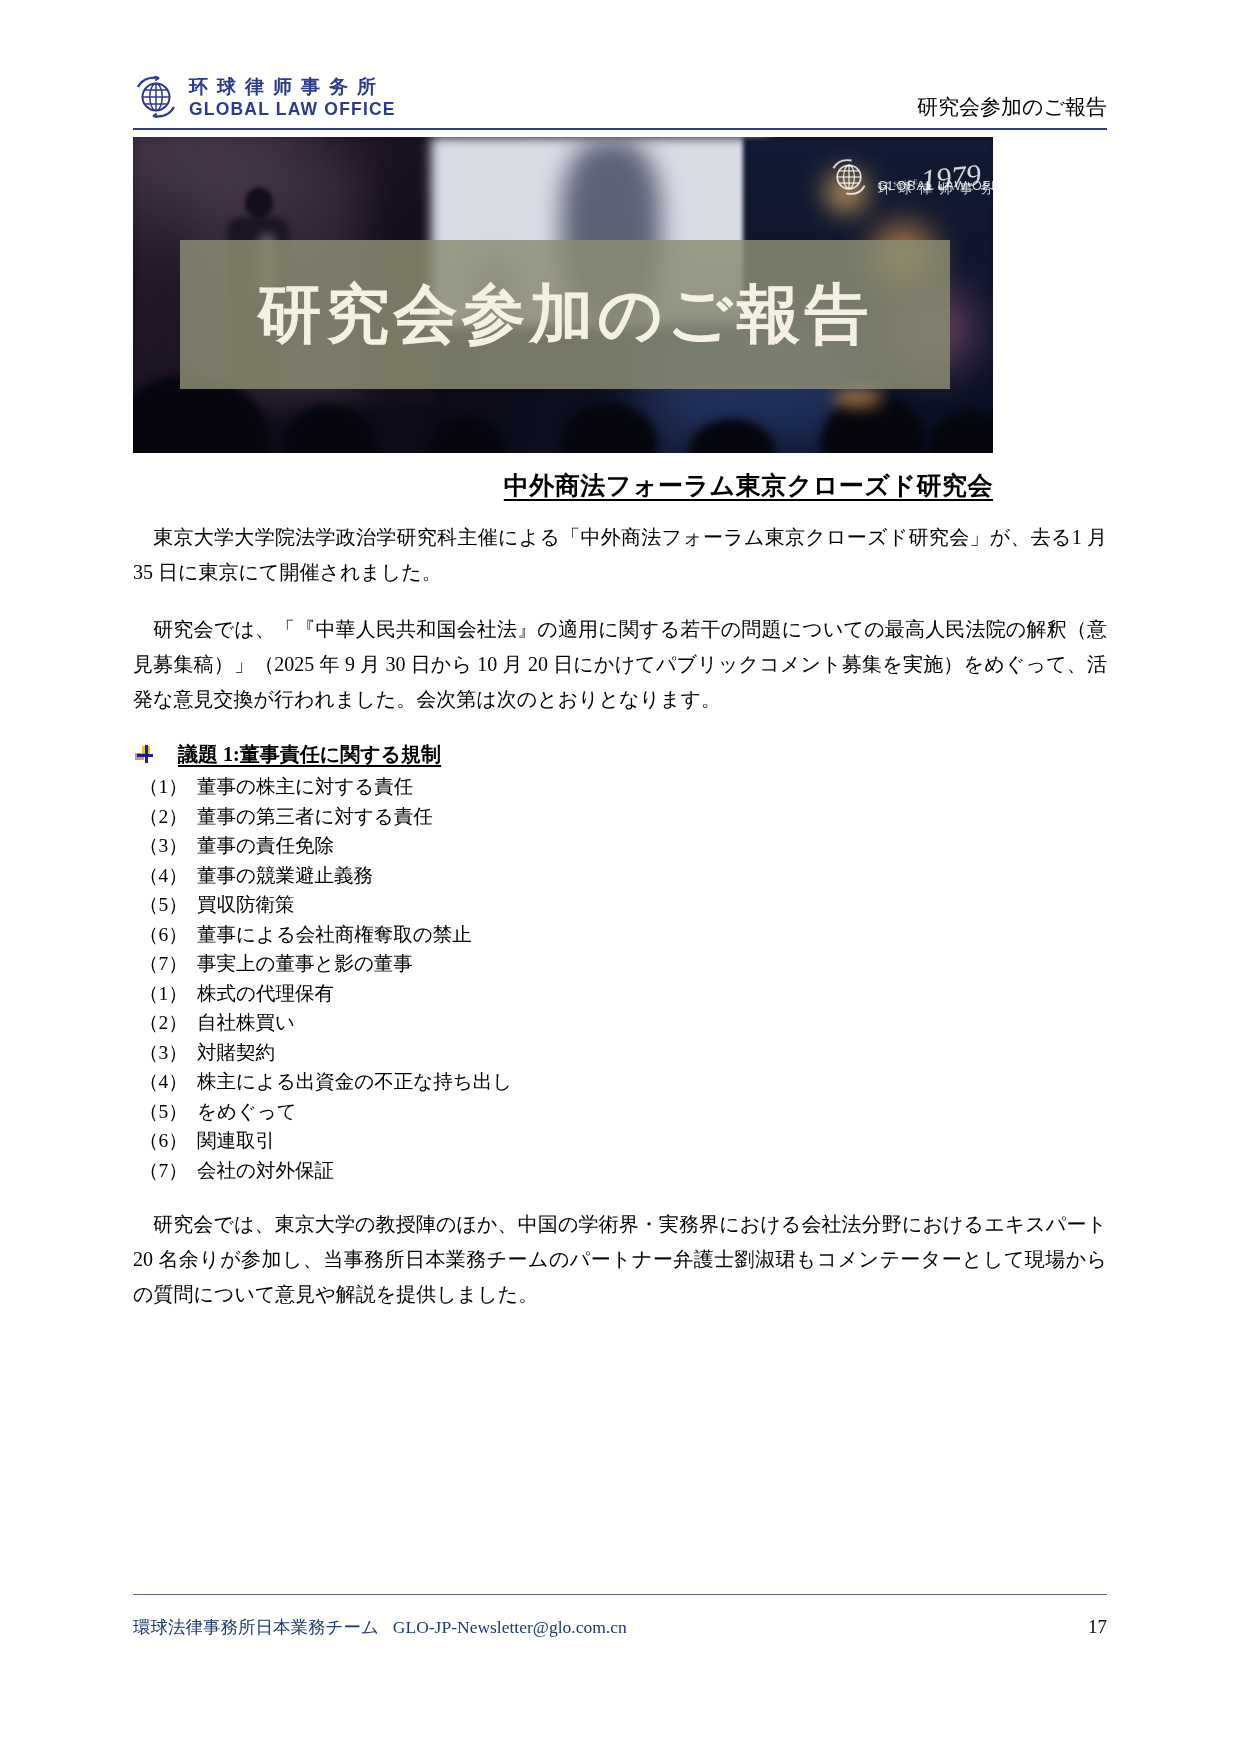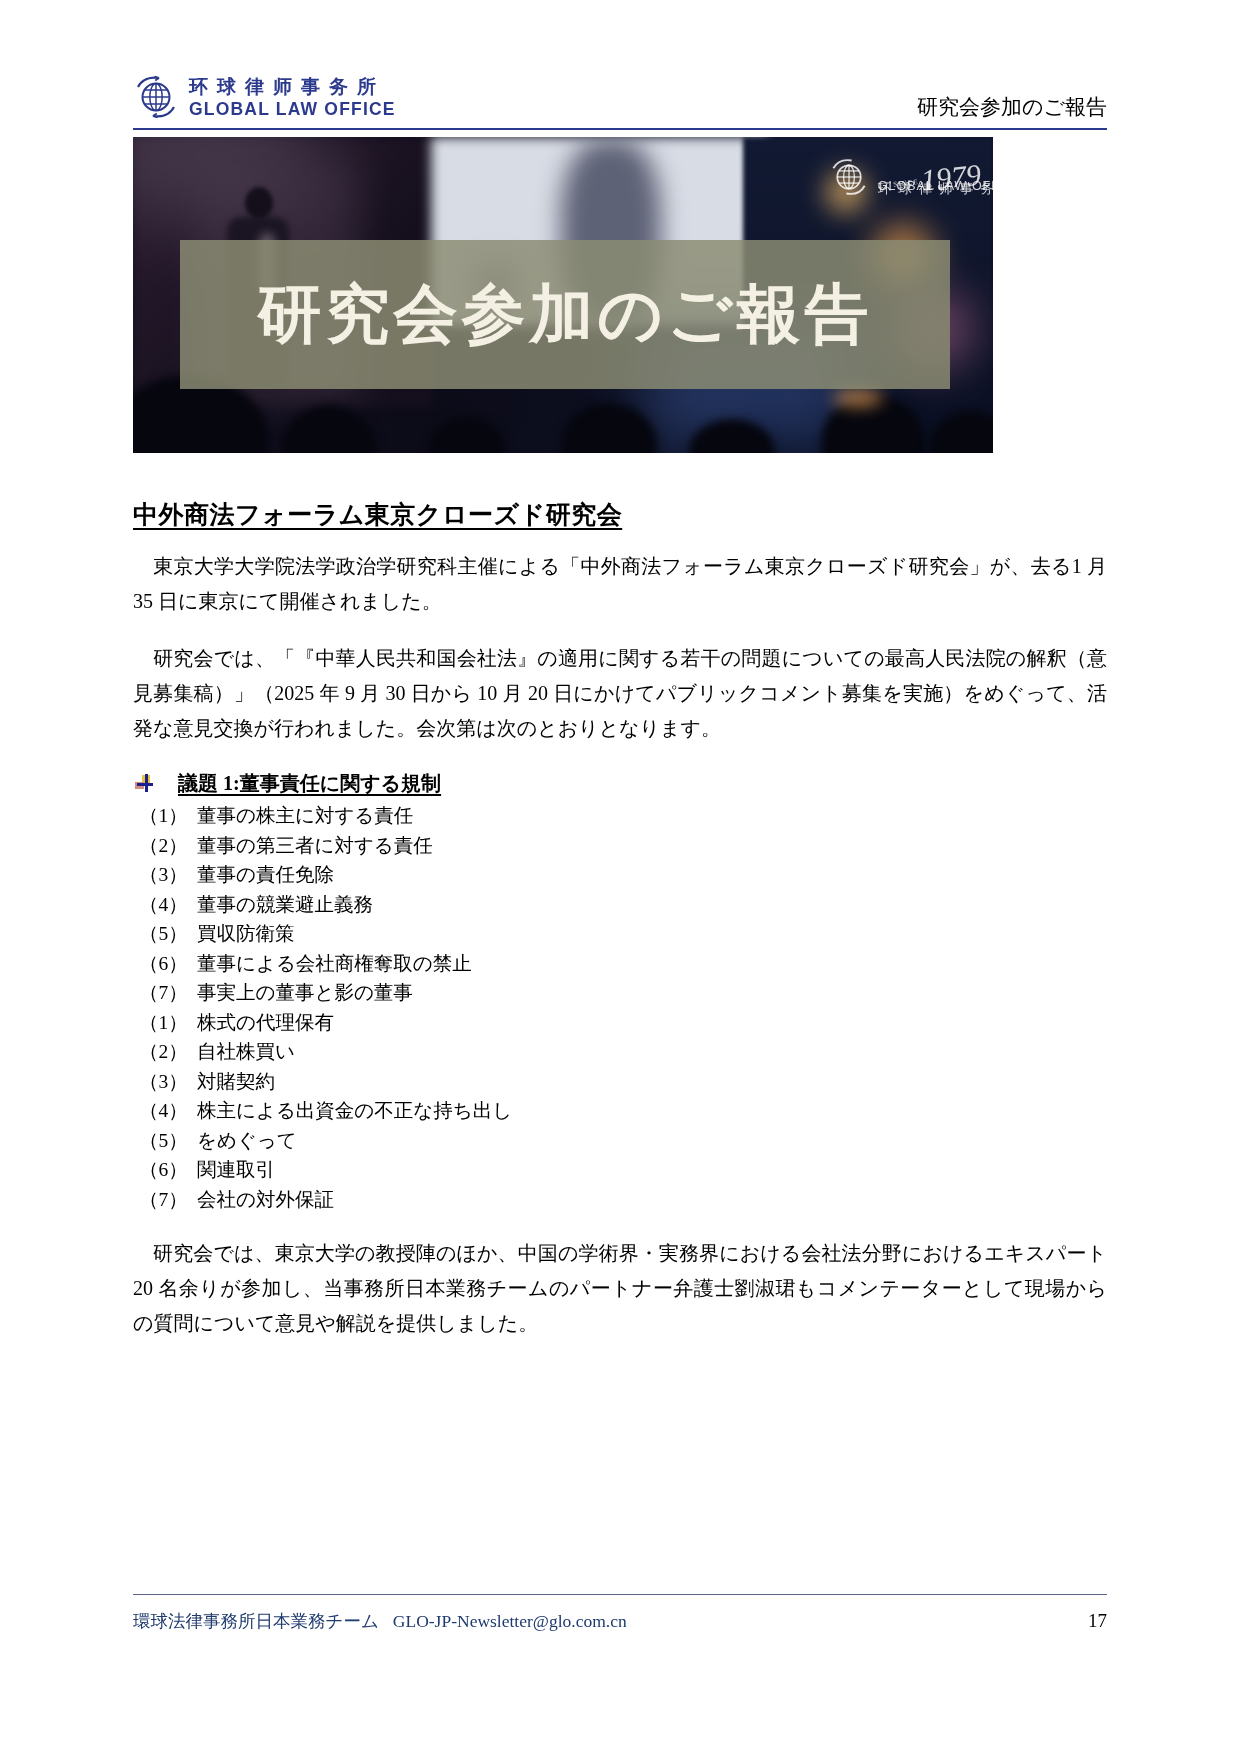--- a/index.html
+++ b/index.html
@@ -81,21 +81,21 @@
     background:rgba(140,141,116,.84);
     display:flex;align-items:center;justify-content:center;
   }
   .b-overlay-text{
     font-family:"Liberation Sans","DejaVu Sans",sans-serif;
     font-weight:700;font-size:64px;letter-spacing:4px;
     color:#f4f1e4;white-space:nowrap;
   }
 
   
-  .article-title-wrap{width:860px;margin-top:45px;text-align:left;}
+  .article-title-wrap{width:860px;margin-top:16px;text-align:right;}
   .article-title{
     font-size:25px;font-weight:700;
     text-decoration:underline;text-underline-offset:5px;text-decoration-thickness:1.5px;
     letter-spacing:.5px;
   }
   .para{
     font-size:20px;line-height:35px;text-align:justify;margin:0;
     margin-top:14px;
   }
   .para.first{margin-top:18px;}
@@ -121,21 +121,21 @@
   .agenda-list li{
     display:flex;font-size:19.5px;line-height:29.5px;
   }
   .agenda-list .num{flex:0 0 58px;padding-left:6px;}
   .agenda-list .txt{flex:1;}
 
   
   .footer{
     position:absolute;left:133px;right:133px;top:1594px;
     border-top:1px solid #5a6486;
-    padding-top:14px;
+    padding-top:20px;
     display:flex;justify-content:space-between;align-items:baseline;
   }
   .footer-left{font-size:17.5px;color:#1f3a6e;}
   .footer-left .email{margin-left:14px;}
   .footer-page{font-size:19px;color:#000000;}
 </style>
 </head>
 <body>
 
 <div class="page">

